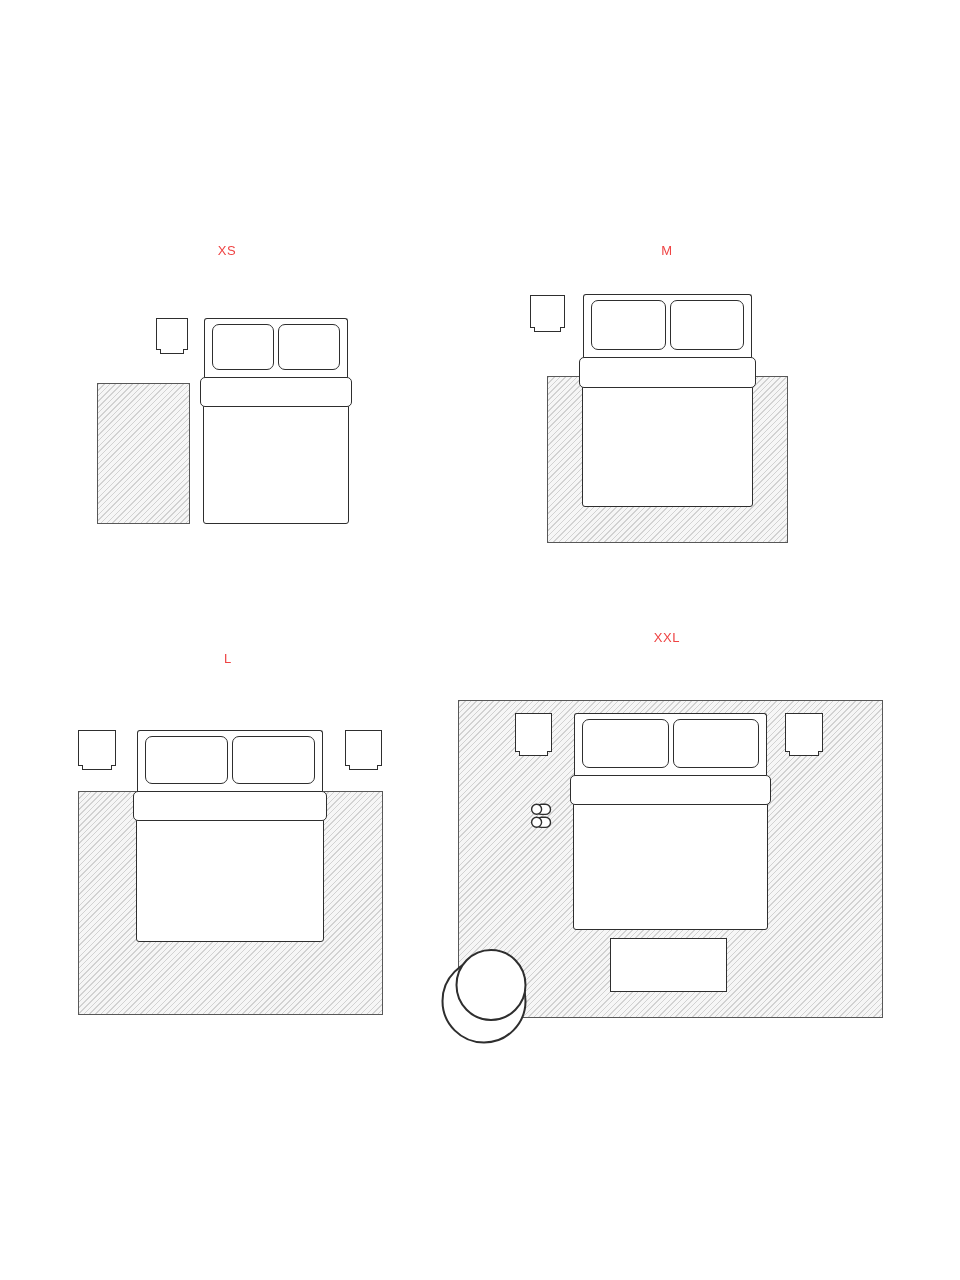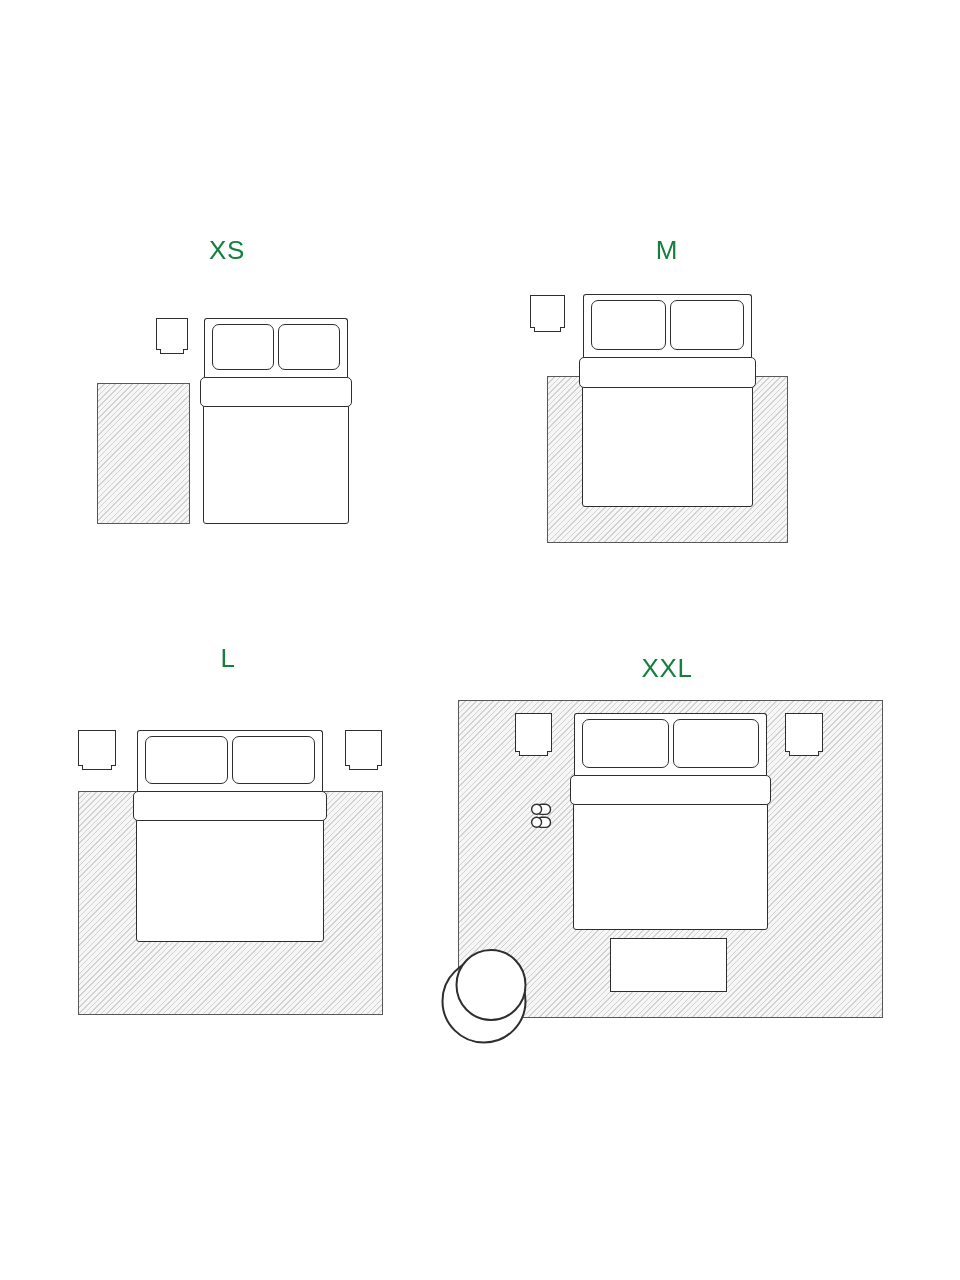--- a/index.html
+++ b/index.html
@@ -9,24 +9,24 @@
     width: 960px;
     height: 1280px;
     background: #ffffff;
     overflow: hidden;
     font-family: "Liberation Sans", sans-serif;
     --line: #2e2e2e;
   }
   .size-label {
     position: absolute;
     transform: translateX(-50%);
-    font-size: 26px;
+    font-size: 13px;
     line-height: 19px;
     letter-spacing: 0.6px;
-    color: #15803d;
+    color: #ef4444;
     white-space: nowrap;
   }
   .rug {
     position: absolute;
     border: 1.5px solid #585858;
     background-color: #f6f6f6;
     background-image: repeating-linear-gradient(135deg,
       #d2d2d2 0, #d2d2d2 1px, transparent 1px, transparent 4px);
     z-index: 1;
   }
@@ -143,21 +143,21 @@
       <div class="bed-head" style="height:61px">
         <div class="pillow p-left"></div>
         <div class="pillow p-right"></div>
       </div>
       <div class="bed-body" style="top:83px"></div>
       <div class="bed-band" style="top:61px; height:30px"></div>
     </div>
   </section>
 
   <section>
-    <div class="size-label" style="left:667px; top:659px">XXL</div>
+    <div class="size-label" style="left:667px; top:628px">XXL</div>
 
     <div class="rug" style="left:458px; top:700px; width:425px; height:318px"></div>
 
     <div class="ns" style="left:515px; top:713px; width:37px; height:39px"></div>
     <div class="ns" style="left:785px; top:713px; width:38px; height:39px"></div>
 
     <div class="bed" style="left:573px; top:713px; width:195px; height:217px">
       <div class="bed-head" style="height:62px">
         <div class="pillow p-left"></div>
         <div class="pillow p-right"></div>

